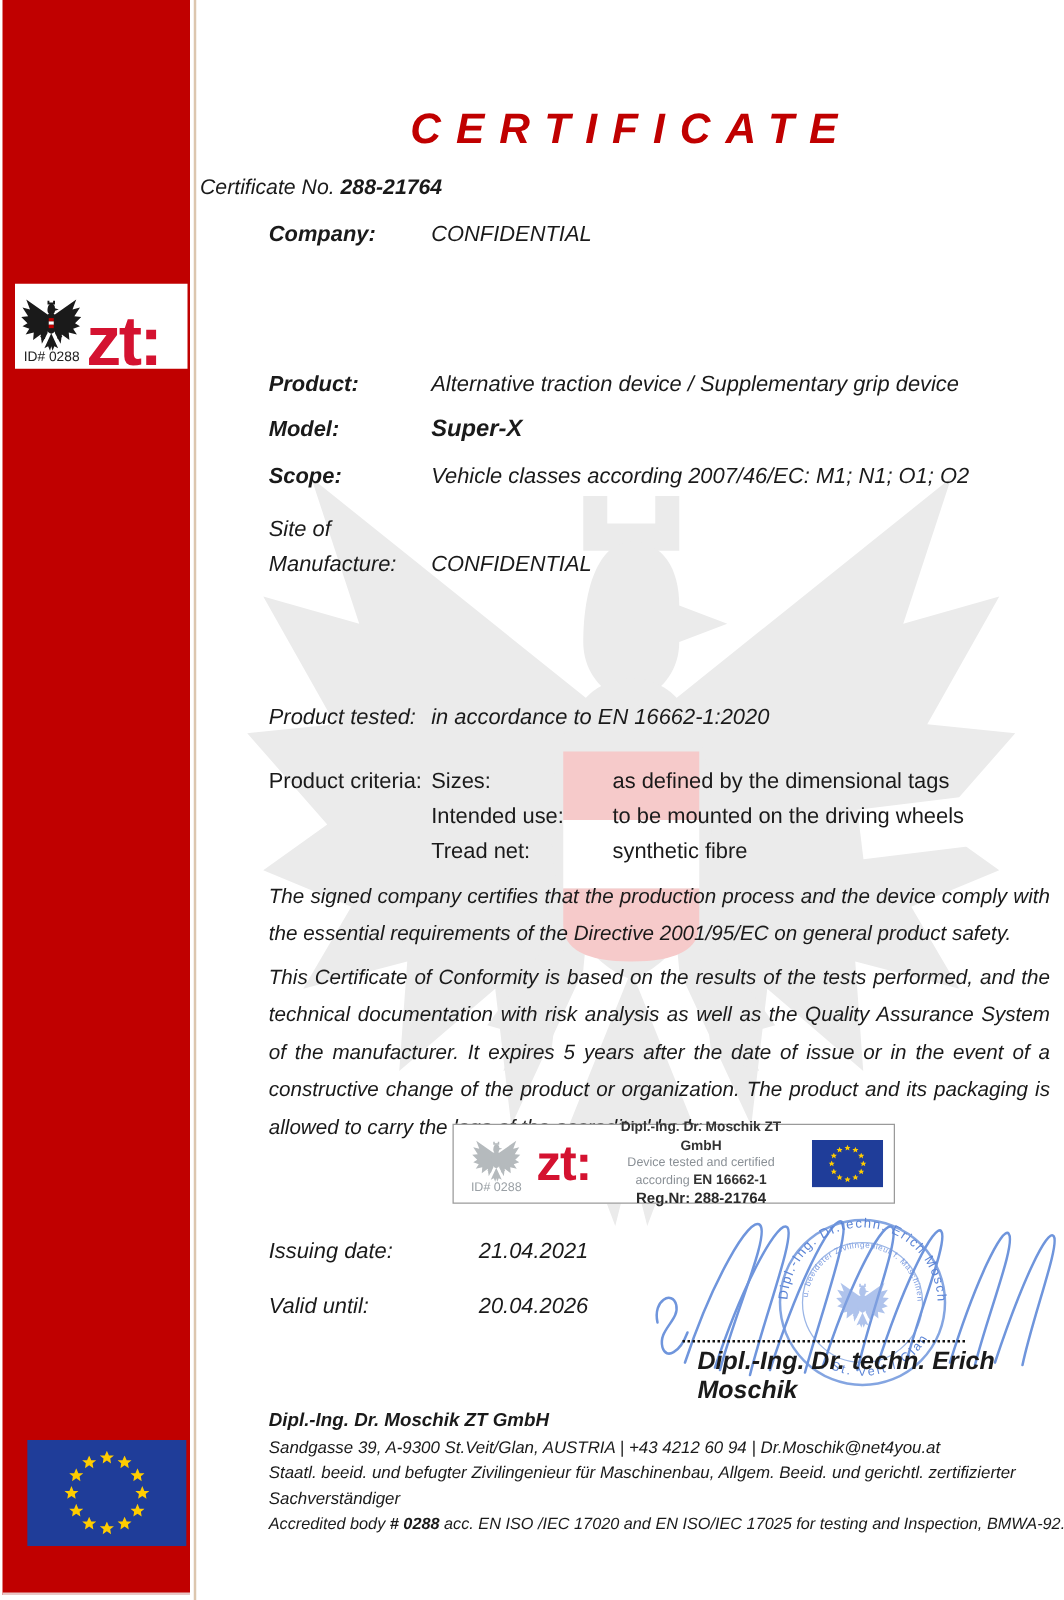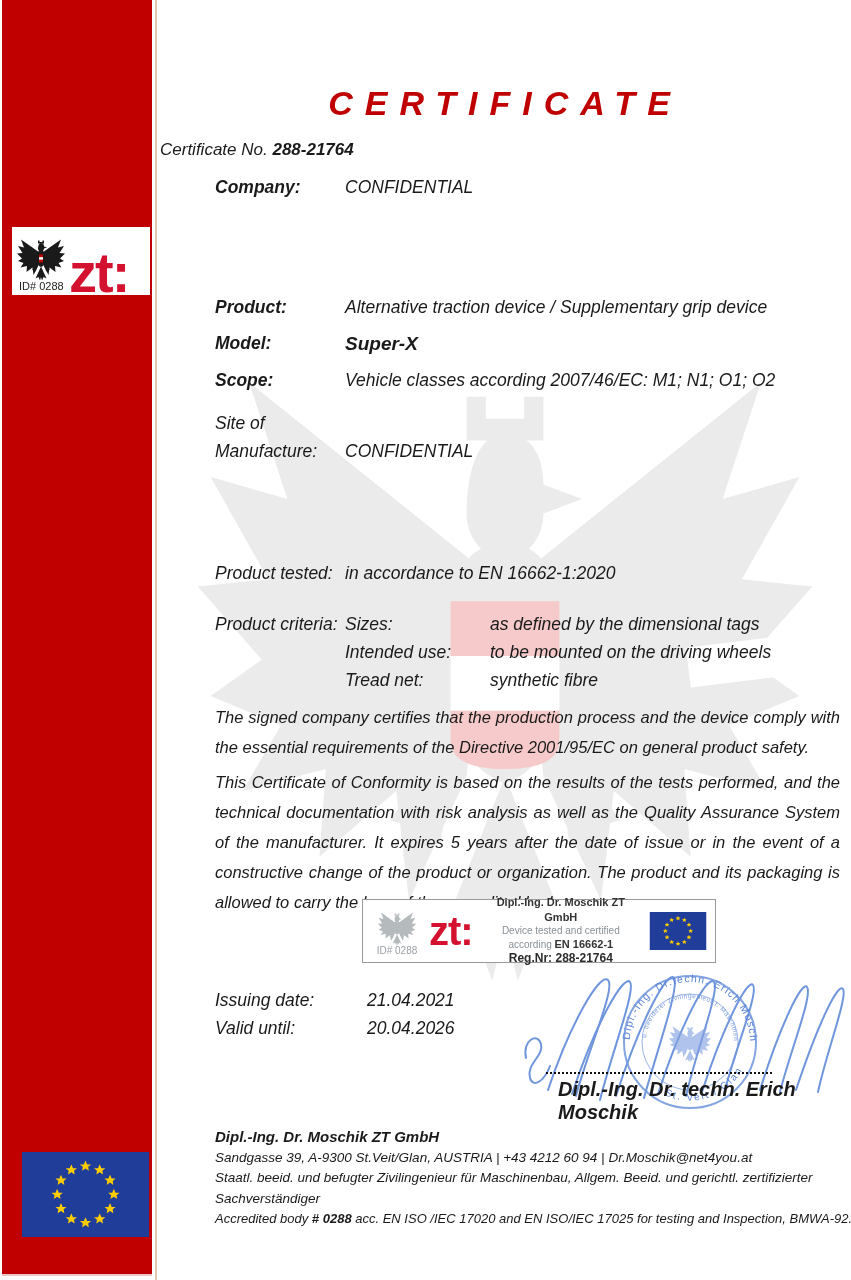--- a/index.html
+++ b/index.html
@@ -40,21 +40,21 @@
   .row .val.bold{font-weight:700;font-size:19px;}
 
   .r-company{top:177px;}
   .r-product{top:297px;}
   .r-model{top:333px;}
   .r-scope{top:370px;}
 
   .site{left:215px;top:409px;display:flex;align-items:flex-end;font-style:italic;font-size:17.5px;line-height:28px;}
   .site .site-lbl{width:130px;flex:none;}
   .r-tested{top:563px;}
-  .criteria{left:215px;top:610px;display:flex;font-style:italic;font-size:17.5px;line-height:28px;}
+  .criteria{left:215px;top:610px;display:flex;font-size:17.5px;line-height:28px;}
   .criteria .lbl{width:130px;flex:none;}
   .crit-rows .crow{display:flex;}
   .crit-rows .cname{width:145px;flex:none;}
 
   .para{left:215px;width:625px;font-style:italic;font-size:16.5px;line-height:30px;text-align:justify;}
   .para1{top:702px;}
   .para2{top:767px;}
 
   
   .badge{left:362px;top:899px;width:336px;height:62px;background:#fff;border:1px solid #9a9a9a;
@@ -65,21 +65,21 @@
   .badge .b-zt{font-size:40px;font-weight:700;color:#d41230;letter-spacing:-1px;line-height:1;flex:none;}
   .badge .b-text{flex:1;text-align:center;line-height:1.3;}
   .badge .bt1{font-size:11px;font-weight:700;color:#333;}
   .badge .bt2{font-size:10px;color:#8a9096;}
   .badge .bt3{font-size:10px;color:#8a9096;}
   .badge .bt3 b{font-size:11px;color:#333;}
   .badge .bt4{font-size:12px;font-weight:700;color:#2b2b2b;}
   .badge .b-flag{width:58px;height:38px;flex:none;}
 
   .dates{left:215px;top:986px;display:grid;grid-template-columns:152px auto;font-style:italic;
-         font-size:17.5px;line-height:28px;}
+         font-size:17.5px;line-height:28px;gap:16px;}
 
   
   .sig-svg{left:520px;top:962px;width:332px;height:158px;overflow:visible;z-index:5;}
   .dotted-line{left:546px;top:1072px;width:226px;border-top:2px dotted #111;z-index:6;}
   .sig-name{left:558px;top:1078px;font-style:italic;font-weight:600;font-size:20px;z-index:6;}
 
   
   .footer{left:215px;top:1127px;width:636px;font-style:italic;line-height:20.5px;}
   .footer .f1{font-size:15px;font-weight:700;}
   .footer .f2,.footer .f3{font-size:13.5px;}

